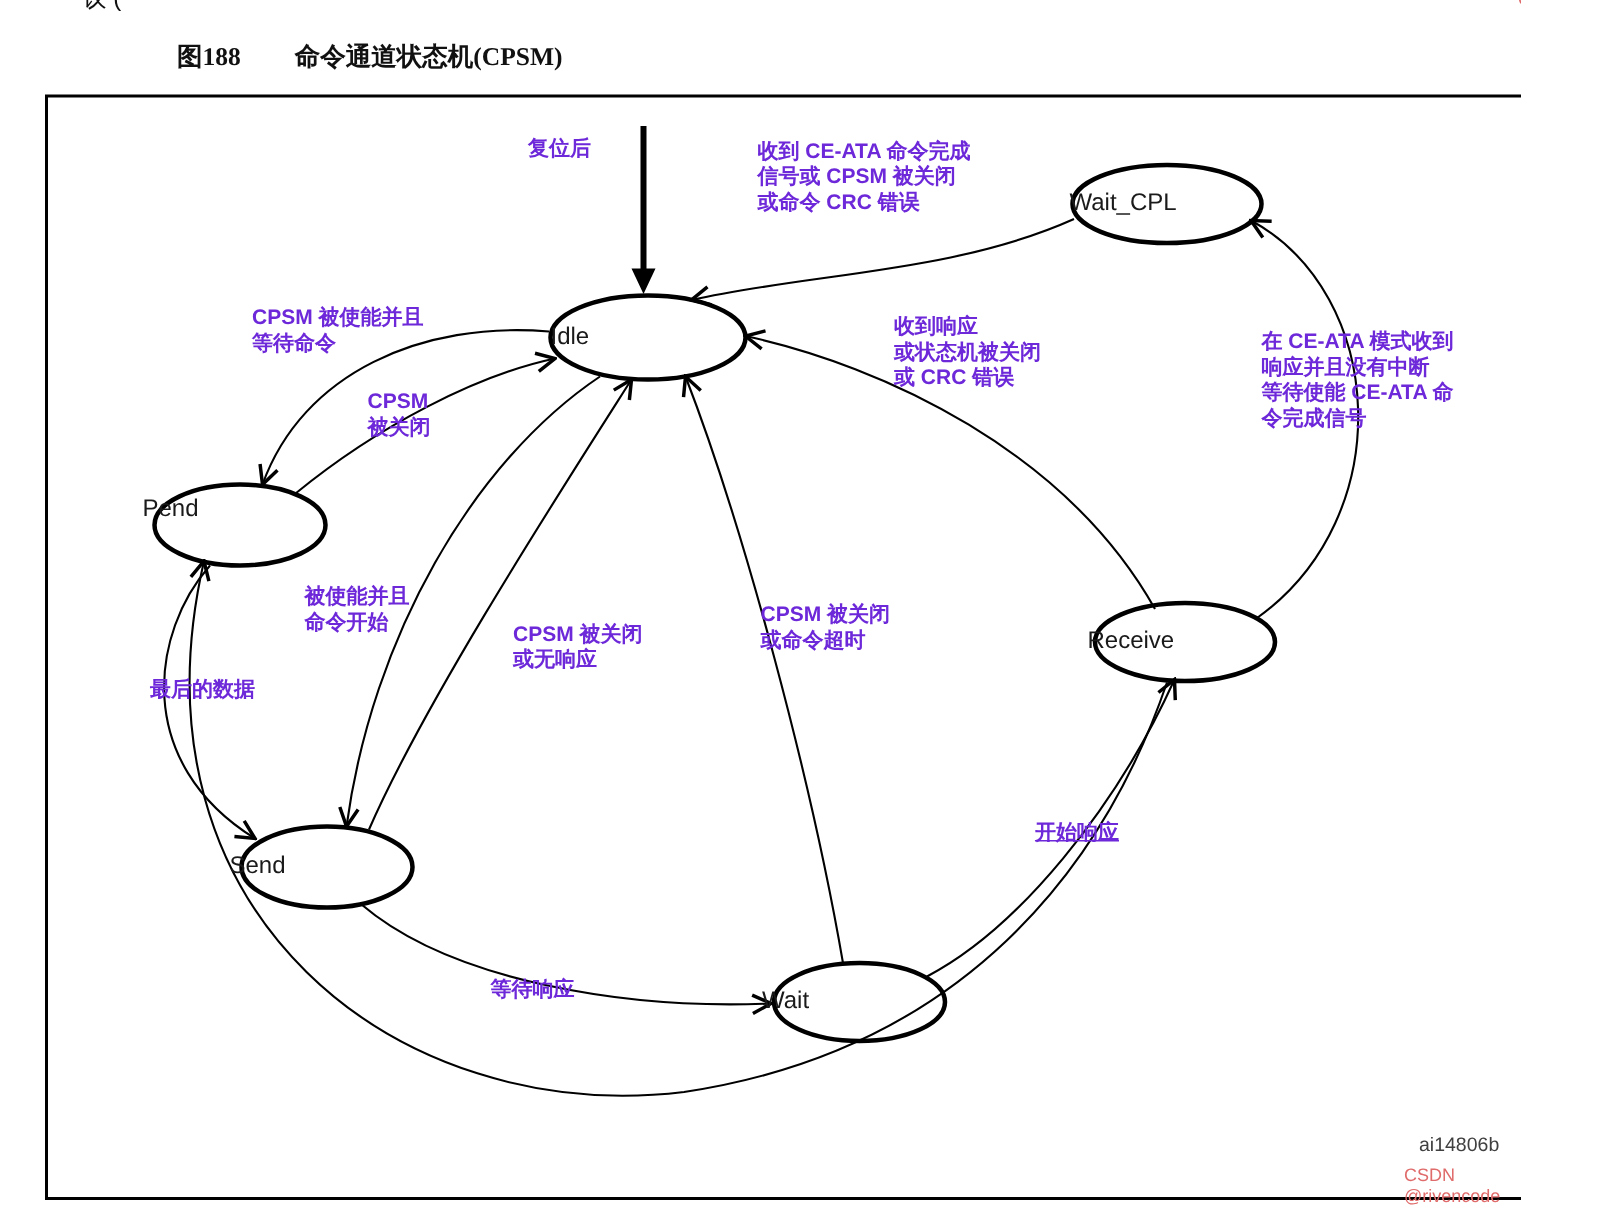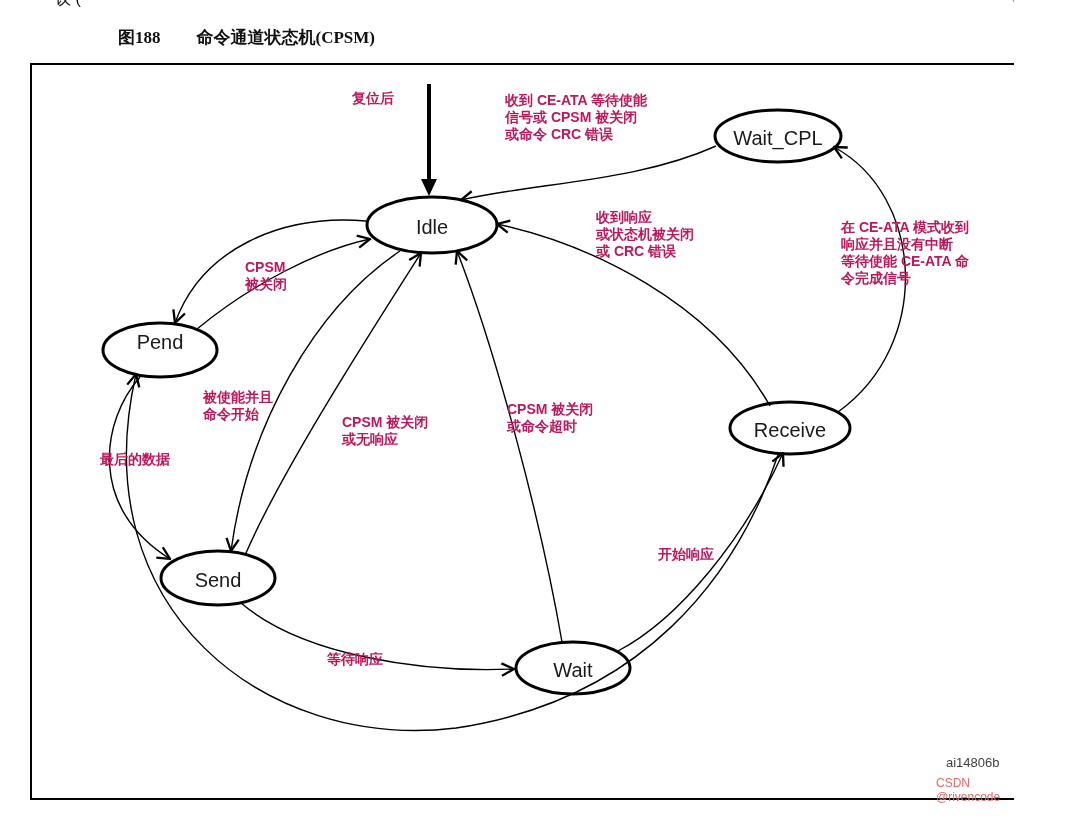--- a/index.html
+++ b/index.html
@@ -10,24 +10,24 @@
   .frag { position:absolute; overflow:hidden; height:8px; }
   .frag > span { position:relative; display:block; top:-11px; font-size:16px; white-space:nowrap; }
   .frag.red > span { color:#e06b6b; font-size:12px; top:-8px; }
 
   .caption { position:absolute; left:118px; top:26px; font-family:"Liberation Serif", serif;
              font-size:17px; font-weight:700; color:#111; white-space:nowrap; }
   .caption .num { margin-right:36px; }
 
   svg.diagram { position:absolute; left:0; top:0; }
 
-  .state-label { position:absolute; width:130px; text-align:center; font-size:20px;
+  .state-label { position:absolute; width:130px; font-size:16px;
                  color:#1a1a1a; font-family:"Liberation Sans", sans-serif; }
   .edge-label  { position:absolute; font-size:14px; font-weight:700; line-height:17px;
-                 color:#be185d; white-space:pre-line; }
+                 color:#6d28d9; white-space:pre-line; }
   .figure-id   { position:absolute; left:946px; top:755px; font-size:13px; color:#404040; }
   .watermark   { position:absolute; left:936px; top:776px; font-size:12px; color:#e06b6b; }
 </style>
 </head>
 <body>
 
 <div class="page">
 
   <div class="frag" style="left:55px; top:0; width:120px;">
     <span>议 (</span>
@@ -74,38 +74,40 @@
   </svg>
 
   <div class="state-label" style="left:367px; top:216px;">Idle</div>
   <div class="state-label" style="left:95px;  top:331px;">Pend</div>
   <div class="state-label" style="left:153px; top:569px;">Send</div>
   <div class="state-label" style="left:508px; top:659px;">Wait</div>
   <div class="state-label" style="left:725px; top:419px;">Receive</div>
   <div class="state-label" style="left:713px; top:127px;">Wait_CPL</div>
 
   <div class="edge-label" style="left:352px; top:90px;">复位后</div>
-  <div class="edge-label" style="left:505px; top:92px;">收到 CE-ATA 等待使能
+  <div class="edge-label" style="left:505px; top:92px;">收到 CE-ATA 命令完成
 信号或 CPSM 被关闭
 或命令 CRC 错误</div>
+  <div class="edge-label" style="left:168px; top:203px;">CPSM 被使能并且
+等待命令</div>
   <div class="edge-label" style="left:245px; top:259px;">CPSM
 被关闭</div>
   <div class="edge-label" style="left:203px; top:389px;">被使能并且
 命令开始</div>
   <div class="edge-label" style="left:100px; top:451px;">最后的数据</div>
   <div class="edge-label" style="left:342px; top:414px;">CPSM 被关闭
 或无响应</div>
   <div class="edge-label" style="left:507px; top:401px;">CPSM 被关闭
 或命令超时</div>
   <div class="edge-label" style="left:596px; top:209px;">收到响应
 或状态机被关闭
 或 CRC 错误</div>
   <div class="edge-label" style="left:841px; top:219px;">在 CE-ATA 模式收到
 响应并且没有中断
 等待使能 CE-ATA 命
 令完成信号</div>
   <div class="edge-label" style="left:327px; top:651px;">等待响应</div>
-  <div class="edge-label" style="left:658px; top:546px;">开始响应</div>
+  <div class="edge-label" style="left:690px; top:546px;text-decoration:underline;">开始响应</div>
 
   <div class="figure-id">ai14806b</div>
   <div class="watermark">CSDN @rivencode</div>
 
 </div>
 
 </body></html>

